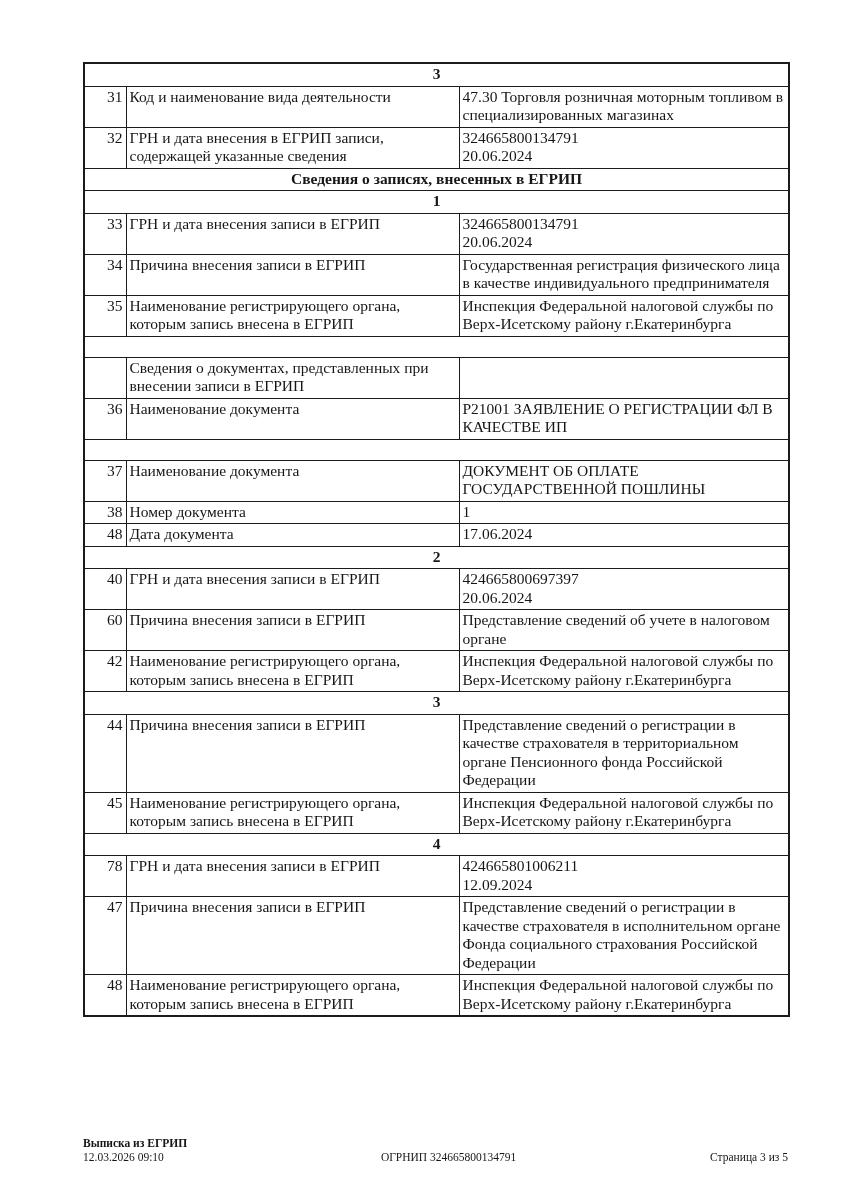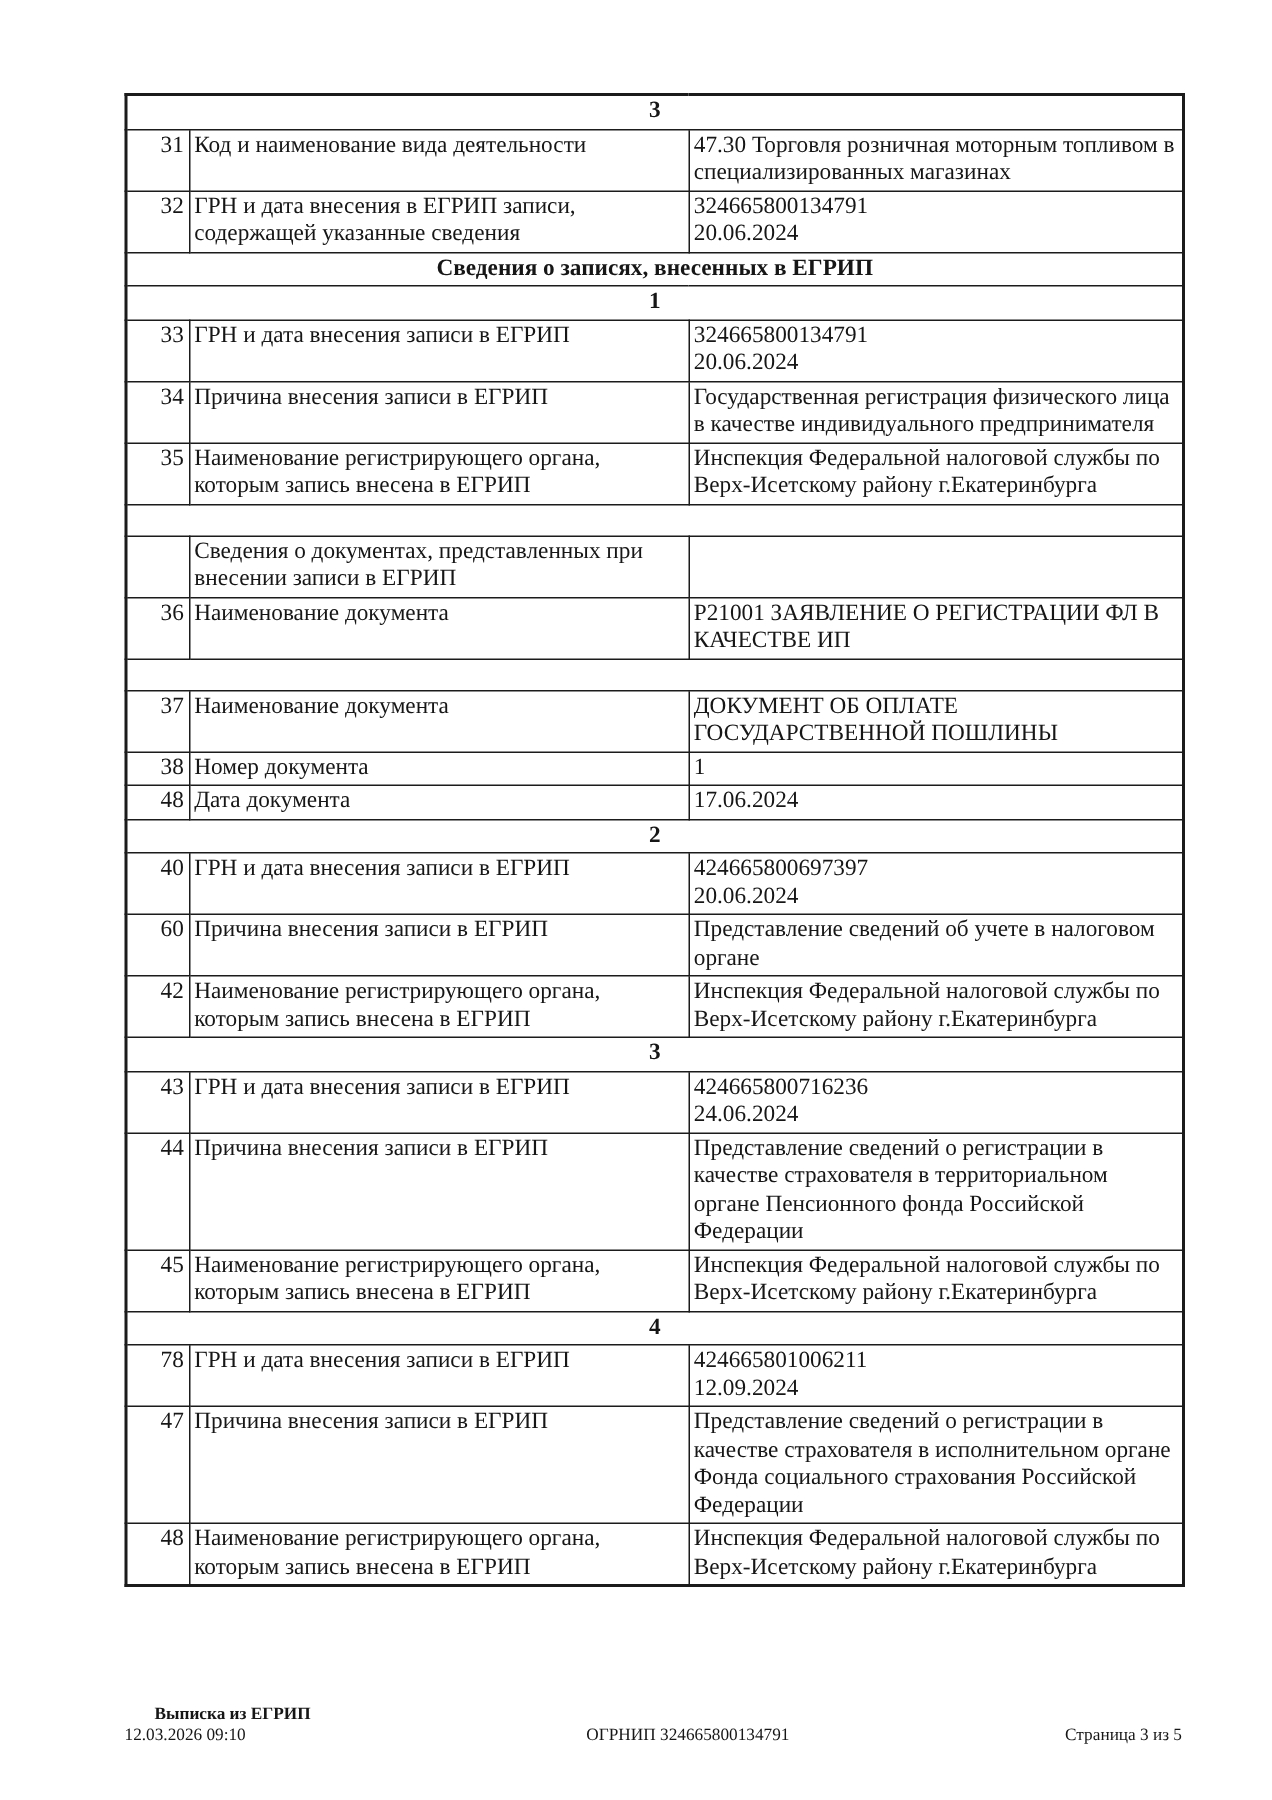--- a/index.html
+++ b/index.html
@@ -57,21 +57,20 @@
     width: 705px;
     top: 1136px;
     display: flex;
     justify-content: space-between;
     align-items: flex-end;
     font-size: 11.5px;
     line-height: 14px;
   }
   .footer-title {
     font-weight: bold;
-    margin-left: 20px;
   }
   .footer-center, .footer-right {
     white-space: nowrap;
   }
 </style>
 </head>
 <body>
 
 <div class="page">
 
@@ -163,26 +162,20 @@
           <td class="label-cell">Причина внесения записи в ЕГРИП</td>
           <td class="value-cell">Представление сведений об учете в налоговом органе</td>
         </tr>
         <tr>
           <td class="num-cell">42</td>
           <td class="label-cell">Наименование регистрирующего органа, которым запись внесена в ЕГРИП</td>
           <td class="value-cell">Инспекция Федеральной налоговой службы по Верх-Исетскому району г.Екатеринбурга</td>
         </tr>
         <tr>
           <td class="section-cell" colspan="3">3</td>
-        </tr>
-        <tr>
-          <td class="num-cell">43</td>
-          <td class="label-cell">ГРН и дата внесения записи в ЕГРИП</td>
-          <td class="value-cell">424665800716236
-24.06.2024</td>
         </tr>
         <tr>
           <td class="num-cell">44</td>
           <td class="label-cell">Причина внесения записи в ЕГРИП</td>
           <td class="value-cell">Представление сведений о регистрации в качестве страхователя в территориальном органе Пенсионного фонда Российской Федерации</td>
         </tr>
         <tr>
           <td class="num-cell">45</td>
           <td class="label-cell">Наименование регистрирующего органа, которым запись внесена в ЕГРИП</td>
           <td class="value-cell">Инспекция Федеральной налоговой службы по Верх-Исетскому району г.Екатеринбурга</td>

